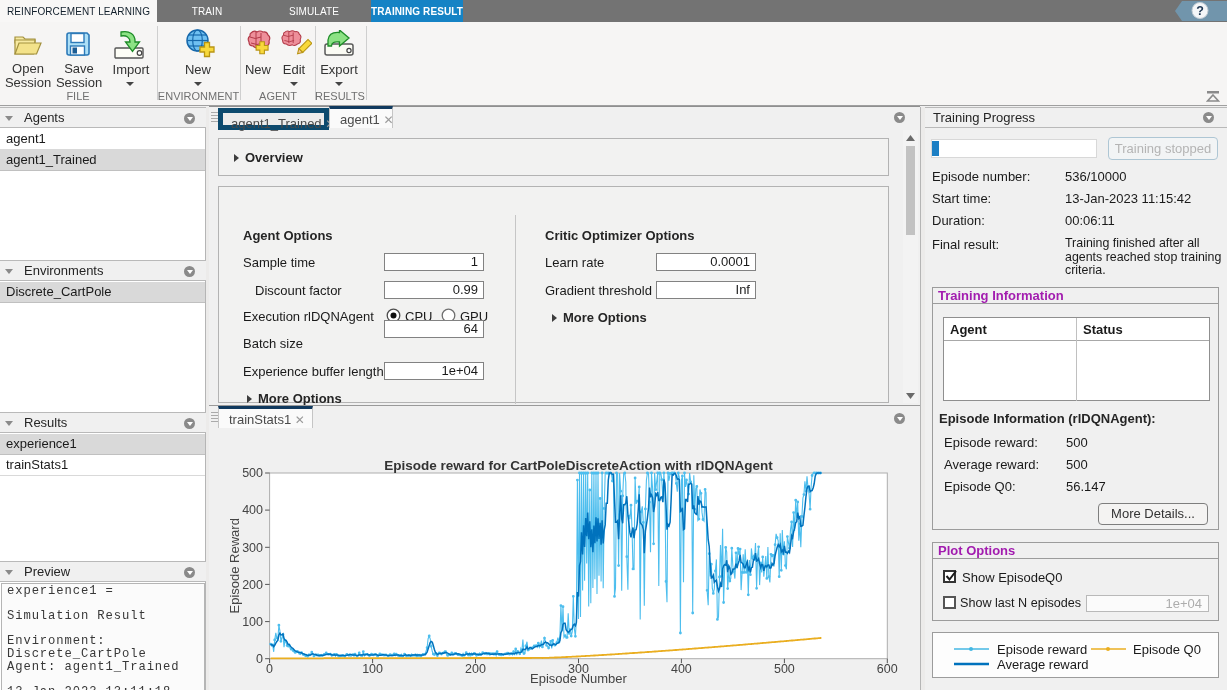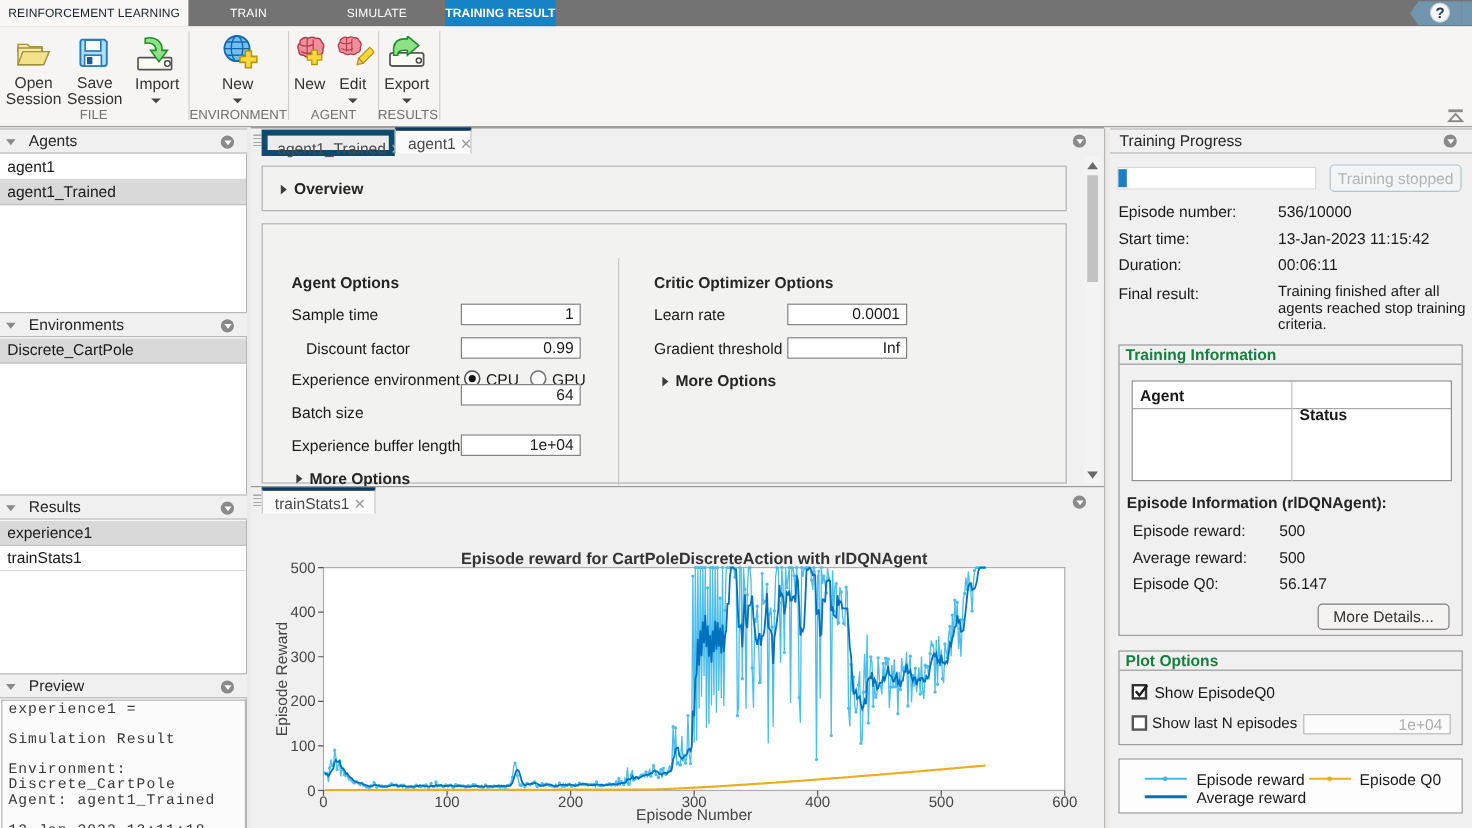--- a/index.html
+++ b/index.html
@@ -35,21 +35,21 @@
 
 .box { position:absolute; border:1px solid #b3b3b3; background:#f2f2f1; }
 .secthdr { font-weight:bold; font-size:13px; color:#252525; }
 .flabel { position:absolute; font-size:13px; color:#1a1a1a; white-space:nowrap; }
 .field { position:absolute; height:18px; background:#fff; border:1px solid #828282; font-size:13px; color:#1a1a1a; text-align:right; line-height:16px; padding-right:5px; }
 .tri-r { display:inline-block; width:0; height:0; border-top:4.5px solid transparent; border-bottom:4.5px solid transparent; border-left:5px solid #3d3d3d; margin-right:6px; }
 .tri-d { display:inline-block; width:0; height:0; border-left:4.5px solid transparent; border-right:4.5px solid transparent; border-top:5px solid #3d3d3d; margin-right:5px; vertical-align:2px; }
 
 .rlabel { position:absolute; font-size:13px; color:#1a1a1a; white-space:nowrap; }
 .gbox { position:absolute; left:932px; width:287px; border:1px solid #9c9c9c; }
-.gbox .gtitle { height:16px; border-bottom:1px solid #9c9c9c; font-weight:bold; font-size:13px; color:#15803d; padding-left:5px; line-height:16px; }
+.gbox .gtitle { height:16px; border-bottom:1px solid #9c9c9c; font-weight:bold; font-size:13px; color:#a21caf; padding-left:5px; line-height:16px; }
 .btn { position:absolute; border:1px solid #7e7e7e; border-radius:4px; background:#f4f3f2; font-size:13px; color:#333; text-align:center; }
 .cbox { position:absolute; width:13px; height:13px; border:2px solid #333; background:#fff; }
 </style>
 </head>
 <body>
 <div id="tabstrip">
   <div class="apptab" id="tab-rl">REINFORCEMENT LEARNING</div>
   <div class="apptab" id="tab-train">TRAIN</div>
   <div class="apptab" id="tab-sim">SIMULATE</div>
   <div class="apptab" id="tab-res">TRAINING RESULT</div>
@@ -163,21 +163,21 @@
 <div class="box" style="left:218px;top:138px;width:671px;height:38px;">
     <div class="secthdr" style="margin:11px 0 0 15px;"><span class="tri-r"></span>Overview</div>
   </div>
 <div class="box" style="left:218px;top:186px;width:671px;height:217px;border-bottom:1px solid #b3b3b3;">
   <div class="abs" style="left:296px;top:28px;width:1px;height:189px;background:#c6c6c6;"></div>
   <div class="secthdr" style="position:absolute;left:24px;top:41px;">Agent Options</div>
   <div class="flabel" style="left:24px;top:68px;">Sample time</div>
   <div class="field" style="left:165px;top:66px;width:100px;">1</div>
   <div class="flabel" style="left:24px;top:96px;margin-left:12px;">Discount factor</div>
   <div class="field" style="left:165px;top:94px;width:100px;">0.99</div>
-  <div class="flabel" style="left:24px;top:122px;">Experience environment</div>
+  <div class="flabel" style="left:24px;top:122px;">Execution rlDQNAgent</div>
   <svg class="abs" style="left:167px;top:121px" width="16" height="16">
       <circle cx="7.5" cy="7.5" r="6.3" fill="#fff" stroke="#4d4d4d" stroke-width="1.3"></circle>
       <circle cx="7.5" cy="7.5" r="3" fill="#111"></circle>
     </svg>
   <div class="flabel" style="left:186px;top:122px;">CPU</div>
   <svg class="abs" style="left:222px;top:121px" width="16" height="16">
       <circle cx="7.5" cy="7.5" r="6.3" fill="#fff" stroke="#6f6f6f" stroke-width="1.3"></circle>
     </svg>
   <div class="flabel" style="left:241px;top:122px;">GPU</div>
   <div class="flabel" style="left:24px;top:149px;">Batch size</div>
@@ -262,21 +262,21 @@
 <div class="rlabel" style="left:1065px;top:191px;">13-Jan-2023 11:15:42</div>
 <div class="rlabel" style="left:932px;top:213px;">Duration:</div>
 <div class="rlabel" style="left:1065px;top:213px;">00:06:11</div>
 <div class="rlabel" style="left:932px;top:237px;">Final result:</div>
 <div class="rlabel" style="left:1065px;top:237px;font-size:12.4px;line-height:13.6px;">Training finished after all<br>agents reached stop training<br>criteria.</div>
 <div class="gbox" style="top:287px;height:243px;">
   <div class="gtitle">Training Information</div>
   <div class="abs" style="left:10px;top:29px;width:267px;height:84px;background:#fff;border:1px solid #8f8f8f;">
     <div style="height:23px;border-bottom:1px solid #a8a8a8;font-weight:bold;font-size:13px;color:#1a1a1a;">
         <span style="position:absolute;left:6px;top:4px;">Agent</span>
-        <span style="position:absolute;left:139px;top:20px;">Status</span>
+        <span style="position:absolute;left:139px;top:4px;">Status</span>
         <span class="abs" style="left:132px;top:0;width:1px;height:83px;background:#c0c0c0;"></span>
       </div>
   </div>
   <div class="abs secthdr" style="left:6px;top:123px;">Episode Information (rlDQNAgent):</div>
   <div class="rlabel" style="left:11px;top:147px;position:absolute;">Episode reward:</div>
     <div class="rlabel" style="left:133px;top:147px;position:absolute;">500</div>
   <div class="rlabel" style="left:11px;top:169px;position:absolute;">Average reward:</div>
     <div class="rlabel" style="left:133px;top:169px;position:absolute;">500</div>
   <div class="rlabel" style="left:11px;top:191px;position:absolute;">Episode Q0:</div>
     <div class="rlabel" style="left:133px;top:191px;position:absolute;">56.147</div>

